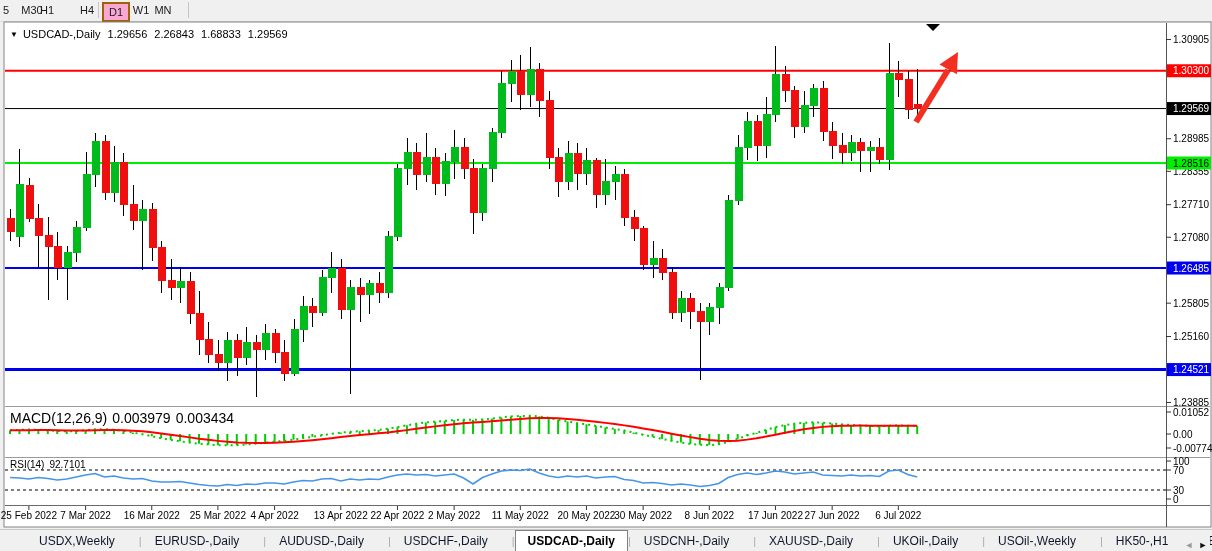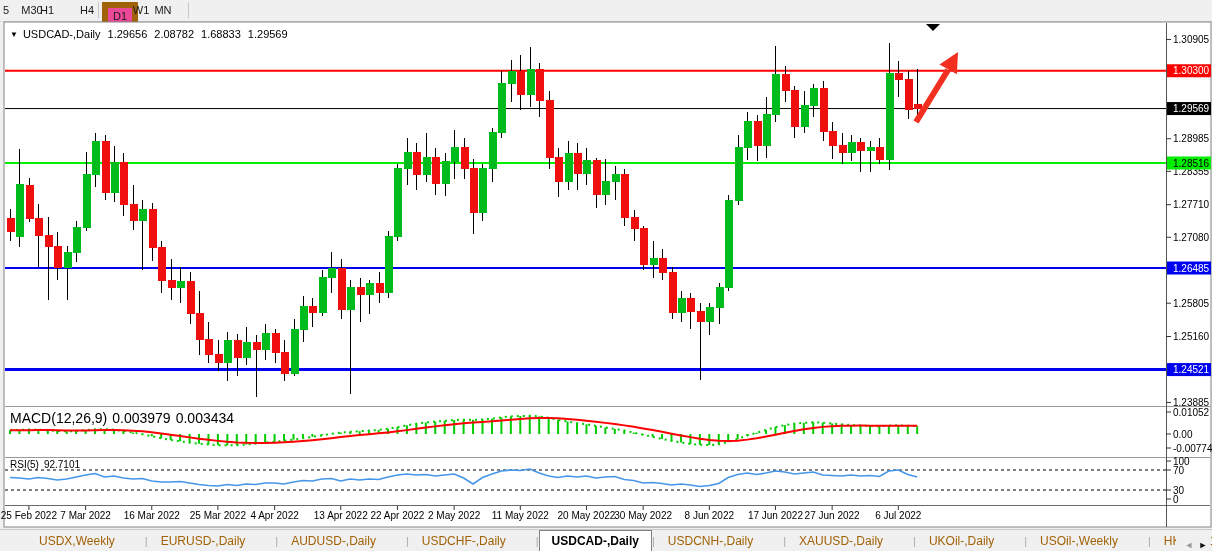--- a/index.html
+++ b/index.html
@@ -1,34 +1,34 @@
 <!DOCTYPE html>
 <html><head>
 <meta charset="utf-8">
 <style>
   html,body{margin:0;padding:0;width:1212px;height:551px;overflow:hidden;
     background:#f0f0f0;font-family:"Liberation Sans","DejaVu Sans",sans-serif;}
   .toolbar{position:absolute;left:0;top:0;width:1212px;height:21px;background:#f0f0f0;
     border-bottom:1px solid #dcdcdc;}
   .tfbtn{position:absolute;top:2px;height:16px;line-height:16px;font-size:11px;color:#1a1a1a;
     text-align:center;cursor:default;}
-  .tfbtn.active{background:#ec4899;border:6px solid #a16207;}
+  .tfbtn.active{background:#f9a8d4;border:2px solid #a16207;}
   .tbsep{position:absolute;top:2px;width:1px;height:16px;background:#c6c6c6;}
   #chart-svg{position:absolute;left:0;top:0;}
   .overlay{position:absolute;color:#000;white-space:nowrap;}
   #title-row{left:10px;top:28px;font-size:11px;}
   #title-row .num{margin-left:7px;margin-top:11px;}
   #dd-icon{font-size:8px;margin-right:5px;position:relative;top:-1px;}
   #macd-row{left:10px;top:410px;font-size:14px;}
   #rsi-row{left:10px;top:459px;font-size:10px;}
   #macd-row .num,#rsi-row .num{margin-left:5px;}
   .tabbar{position:absolute;left:0;top:529px;width:1212px;height:22px;background:#f0f0f0;
     border-top:1px solid #c9c9c9;white-space:nowrap;overflow:hidden;}
-  .tab{display:inline-block;height:16px;line-height:16px;padding:2px 30px 3px 13px;
-    font-size:12px;color:#a16207;cursor:default;}
+  .tab{display:inline-block;height:16px;line-height:16px;padding:2px 24px 3px 13px;
+    font-size:12px;color:#0f172a;cursor:default;}
   .tab.active{background:#ffffff;border:1px solid #808080;border-bottom:none;
     color:#000;font-weight:bold;padding:2px 12px;}
   .tabsep{display:inline-block;color:#aaaaaa;font-size:11px;}
   .tabspacer{display:inline-block;width:26px;}
   .scrollers{position:absolute;right:2px;top:4px;background:#f0f0f0;padding-left:6px;}
   .scr{display:inline-block;font-size:9px;width:14px;text-align:center;cursor:default;}
   .scr.dim{color:#9a9a9a;} .scr.on{color:#111;}
 </style>
 </head>
 <body>
@@ -436,25 +436,25 @@
         <text x="898.3" y="519" text-anchor="middle">6 Jul 2022</text>
       </g>
       <polygon points="926,24 940,24 933,31" fill="#000"></polygon>
       <g>
         <line x1="916" y1="122" x2="948" y2="70" stroke="#f22f21" stroke-width="6"></line>
         <polygon points="958,52 956.9,74.3 939.5,64.5" fill="#f22f21"></polygon>
       </g>
     </svg>
 
   <div class="overlay" id="title-row">
-    <span id="dd-icon">▼</span><span>USDCAD-,Daily</span><span class="num">1.29656</span><span class="num">2.08782</span><span class="num">1.68833</span><span class="num">1.29569</span>
+    <span id="dd-icon">▼</span><span>USDCAD-,Daily</span><span class="num">1.29656</span><span class="num">2.26843</span><span class="num">1.68833</span><span class="num">1.29569</span>
   </div>
 
   <div class="overlay" id="macd-row">
     <span>MACD(12,26,9)</span><span class="num">0.003979</span><span class="num">0.003434</span>
   </div>
 
   <div class="overlay" id="rsi-row">
-    <span>RSI(5)</span><span class="num">92.7101</span>
+    <span>RSI(14)</span><span class="num">92.7101</span>
   </div>
 </div>
 
 <div class="tabbar" id="tabbar"><span class="tabspacer"></span><span class="tab">USDX,Weekly</span><span class="tabsep">|</span><span class="tab">EURUSD-,Daily</span><span class="tabsep">|</span><span class="tab">AUDUSD-,Daily</span><span class="tabsep">|</span><span class="tab">USDCHF-,Daily</span><span class="tabsep">|</span><span class="tab active">USDCAD-,Daily</span><span class="tabsep">|</span><span class="tab">USDCNH-,Daily</span><span class="tabsep">|</span><span class="tab">XAUUSD-,Daily</span><span class="tabsep">|</span><span class="tab">UKOil-,Daily</span><span class="tabsep">|</span><span class="tab">USOil-,Weekly</span><span class="tabsep">|</span><span class="tab">HK50-,H1</span><span class="tabsep">|</span><span class="tab">EURCHF-,H1</span><span class="tabsep">|</span><span class="tab">USOil-,H</span><span class="scrollers"><span class="scr dim">◄</span><span class="scr on">►</span></span></div>
 
 </body></html>

